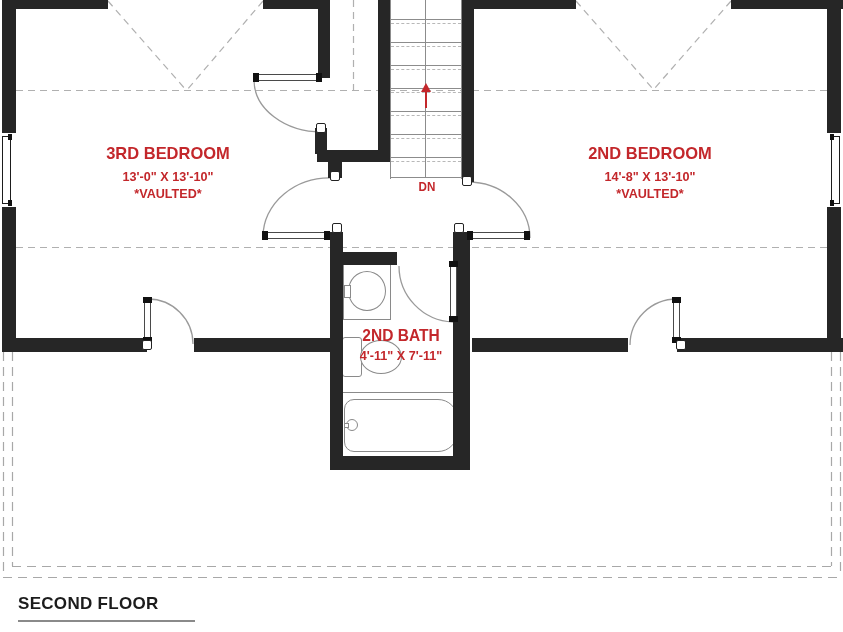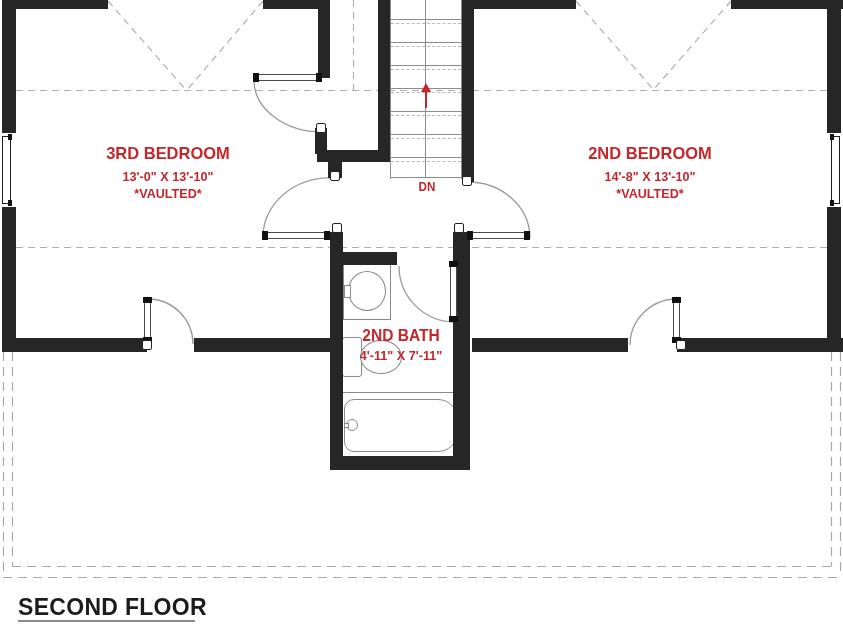--- a/index.html
+++ b/index.html
@@ -26,21 +26,21 @@
   .room-note{font-size:13px;}
   .bath-title{font-size:16px;}
   .dn{font-size:12px;}
   .stairs{position:absolute;left:390px;top:0;width:72px;height:179px;z-index:2;}
   .stairs .edge{position:absolute;background:#8c8c8c;}
   .tread{position:absolute;left:1px;width:70px;height:1px;background:#8c8c8c;}
   .tread-dash{position:absolute;left:1px;width:70px;border-top:1px dashed #b8b8b8;}
   .arrow-shaft{position:absolute;left:35px;width:2px;height:17px;background:var(--label_red);}
   .arrow-head{position:absolute;left:31px;width:0;height:0;border-left:5px solid transparent;
               border-right:5px solid transparent;border-bottom:9px solid var(--label_red);}
-  .floor-title{position:absolute;z-index:6;color:var(--title);font-weight:bold;font-size:23px;
+  .floor-title{position:absolute;z-index:6;color:var(--title);font-weight:bold;font-size:17px;
                letter-spacing:.3px;}
   .title-rule{position:absolute;z-index:6;background:#8a8a8a;}
 </style>
 </head>
 <body>
 
 <div class="plan">
 
   <svg class="lines" width="843" height="632">
     <g stroke="#b0b0b0" stroke-width="1.2" fill="none" stroke-dasharray="7 5">

